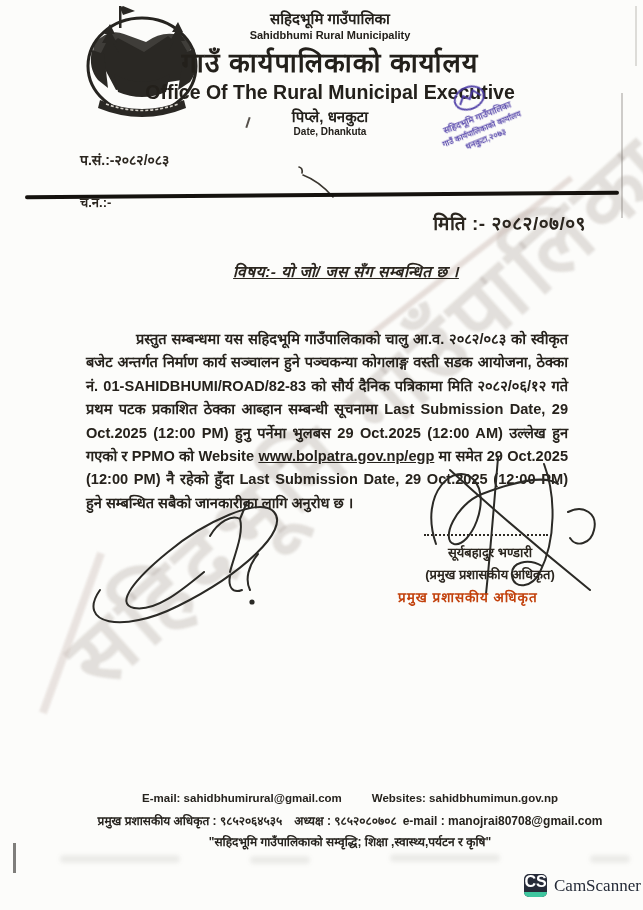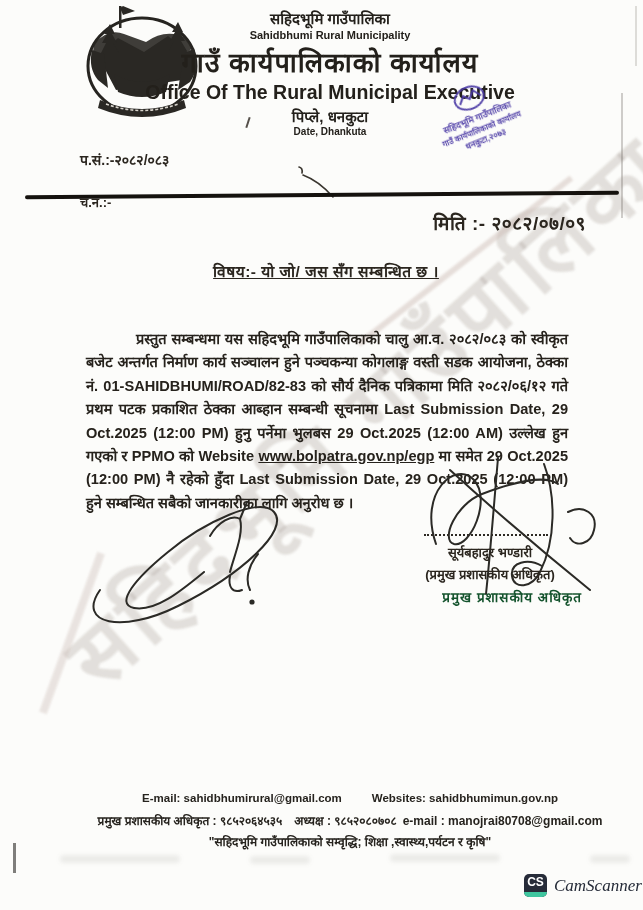--- a/index.html
+++ b/index.html
@@ -30,22 +30,22 @@
   .seal .s3 { font-size:8.5px; font-weight:bold; }
   
   .refno  { position:absolute; left:80px; top:150px; font-size:14px; font-weight:bold; }
   .dispno { position:absolute; left:80px; top:176px; font-size:13px; font-weight:bold;margin-top:17px; }
   .penmark { position:absolute; left:293px; top:163px; width:46px; height:36px; }
   .rule { position:absolute; left:25px; top:193px; width:594px; height:3.5px;
           background:#15120e; transform:rotate(-0.45deg); border-radius:2px; }
   .dateline { position:absolute; left:330px; top:210px; width:256px; text-align:right;
               font-size:19px; font-weight:bold; letter-spacing:.5px; }
   
-  .subject { position:absolute; left:116px; top:260px; width:420px; text-align:center;
-             font-size:15.5px; font-weight:bold; 
+  .subject { position:absolute; left:136px; top:260px; width:420px; text-align:center;
+             font-size:15.5px; font-weight:bold; font-style:italic;
              text-decoration:underline; letter-spacing:.5px; }
   
   .bodytext { position:absolute; left:86px; top:328px; width:482px;
               font-size:14.6px; line-height:23.4px; font-weight:600;
               text-align:justify; text-indent:50px; color:#26221c; }
   .bodytext .url { text-decoration:underline; }
   
   .watermark { position:absolute; left:78px; top:610px; width:760px;
                transform:rotate(-42deg); transform-origin:0 50%;
                font-size:86px; font-weight:bold; letter-spacing:8px; white-space:nowrap;
@@ -56,22 +56,22 @@
              background:rgba(205,190,184,0.4); transform:rotate(20deg); filter:blur(1.2px); }
   
   .sig-left  { position:absolute; left:82px;  top:492px; width:250px; height:150px; }
   .sig-right { position:absolute; left:398px; top:452px; width:220px; height:145px; }
   .dotline { position:absolute; left:424px; top:534px; width:124px;
              border-bottom:2.5px dotted #2e2a24; }
   .sig-name  { position:absolute; left:400px; top:543px; width:180px; text-align:center;
                font-size:13px; font-weight:bold; }
   .sig-title { position:absolute; left:392px; top:565px; width:196px; text-align:center;
                font-size:13px; font-weight:bold; }
-  .sig-stamp { position:absolute; left:398px; top:588px; width:184px; text-align:right;
-               font-size:13.5px; font-weight:bold; color:#14532d;
+  .sig-stamp { position:absolute; left:398px; top:588px; width:184px; text-align:left;
+               font-size:13.5px; font-weight:bold; color:#c2410c;
                filter:blur(0.7px); letter-spacing:1px; }
   
   .footer1 { position:absolute; left:70px; top:792px; width:560px; text-align:center;
              font-size:11.5px; font-weight:bold; color:#26231e; }
   .footer1 .gap { display:inline-block; width:30px; }
   .footer2 { position:absolute; left:60px; top:812px; width:580px; text-align:center;
              font-size:12px; font-weight:bold; color:#26231e; }
   .footer2 .gap { display:inline-block; width:12px; }
   .footer3 { position:absolute; left:70px; top:833px; width:560px; text-align:center;
              font-size:12px; font-weight:bold; color:#26231e; }
@@ -81,26 +81,26 @@
   .edge-right2 { position:absolute; left:635px; top:6px; width:1.5px; height:60px;
                  background:rgba(150,145,140,0.3); }
   .edge-left-tick { position:absolute; left:13px; top:843px; width:2.5px; height:30px;
                     background:rgba(60,58,55,0.65); }
   .smudge { position:absolute; height:8px; background:rgba(90,85,80,0.10);
             filter:blur(2px); border-radius:4px; }
   
   .cs-wrap { position:absolute; left:524px; top:874px; display:flex; align-items:center; }
   .cs-badge { width:23px; height:23px; border-radius:5px; background:#262b38; position:relative;
               display:flex; align-items:center; justify-content:center; overflow:hidden; }
-  .cs-badge span { color:#fff; font-size:12px; font-weight:bold; margin-bottom:8px;
+  .cs-badge span { color:#fff; font-size:16px; font-weight:bold; margin-bottom:8px;
                    font-family:"Liberation Sans", sans-serif;text-align:center; }
   .cs-badge::after { content:""; position:absolute; bottom:0; left:0; width:100%; height:5px;
                      background:#3fc69f; }
   .cs-label { margin-left:7px; font-family:"Liberation Serif", serif;
-              font-size:17px; color:#242a37;font-style:italic; }
+              font-size:17px; color:#242a37; }
 </style>
 </head>
 <body>
 
 <div class="page">
 
   <div class="watermark">सहिदभूमि गाउँपालिका</div>
   <div class="wm-bar1"></div>
   <div class="wm-bar2"></div>
 

